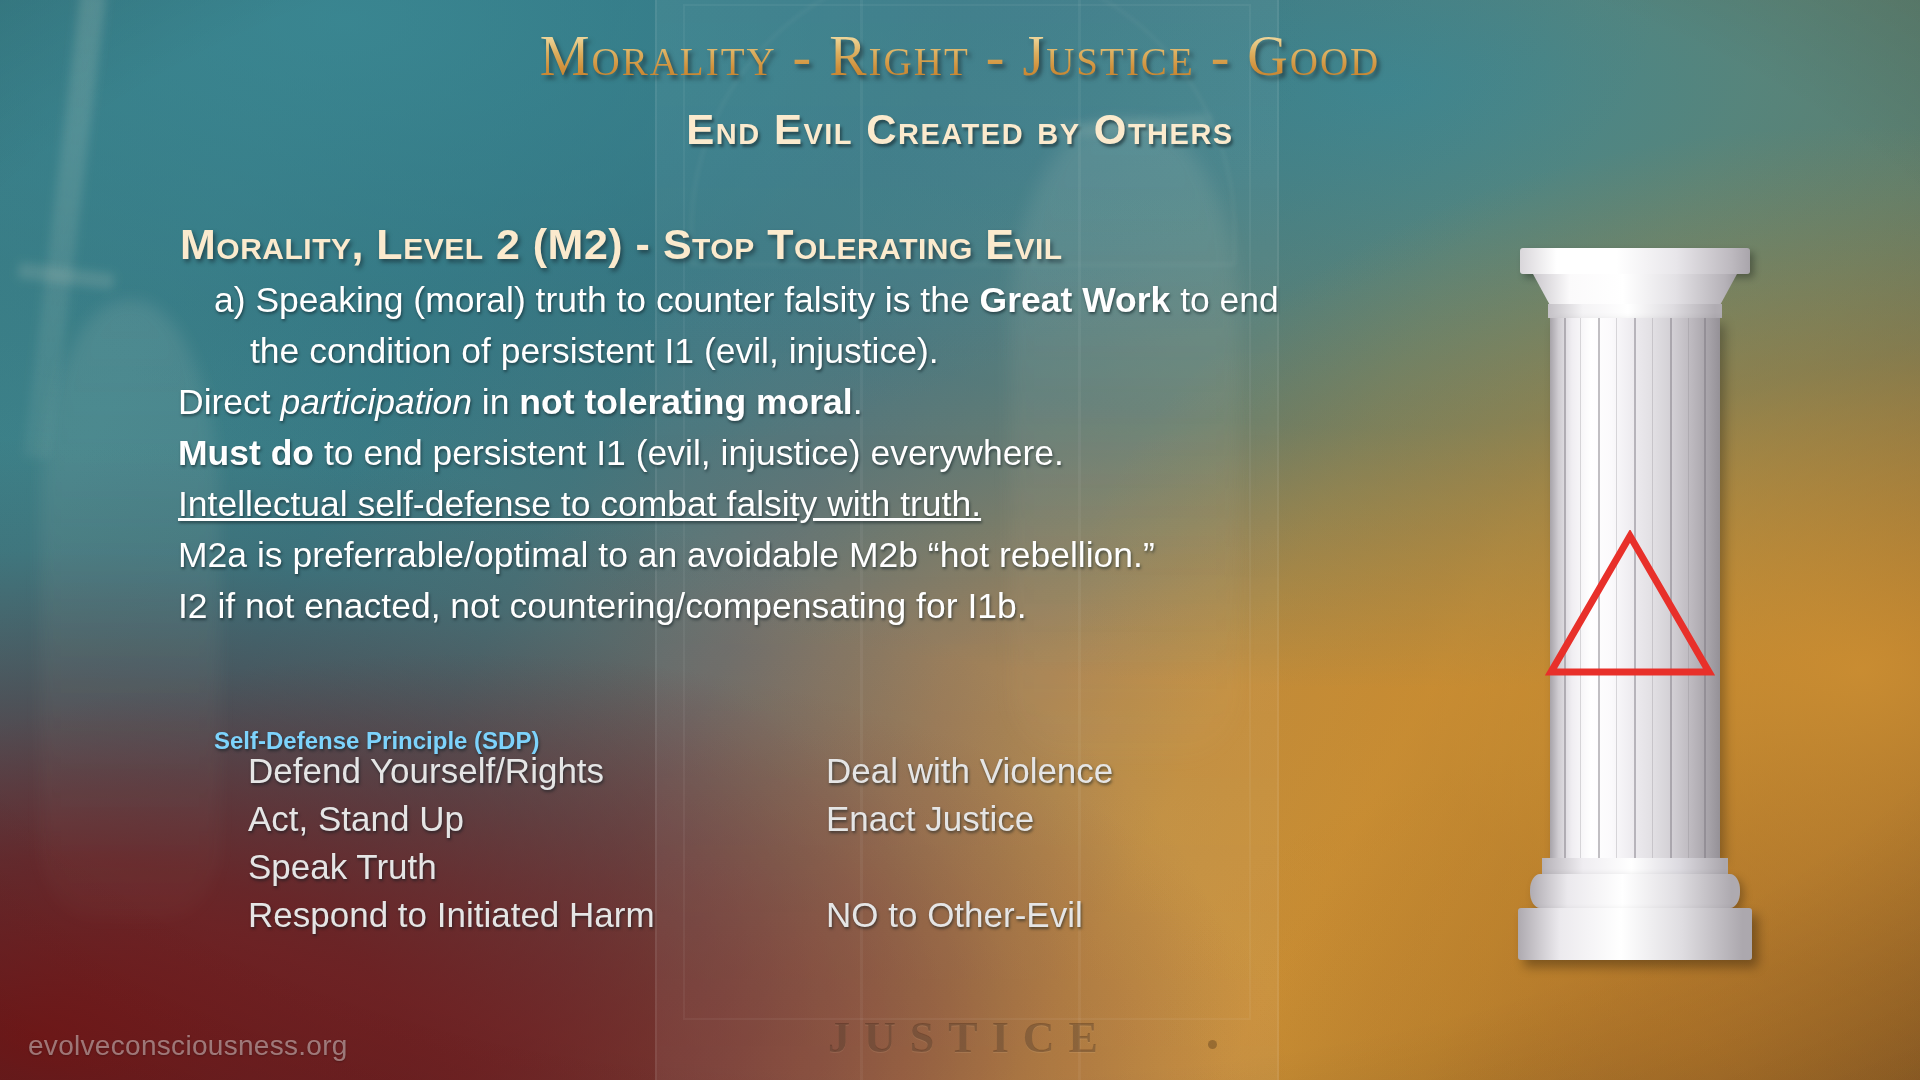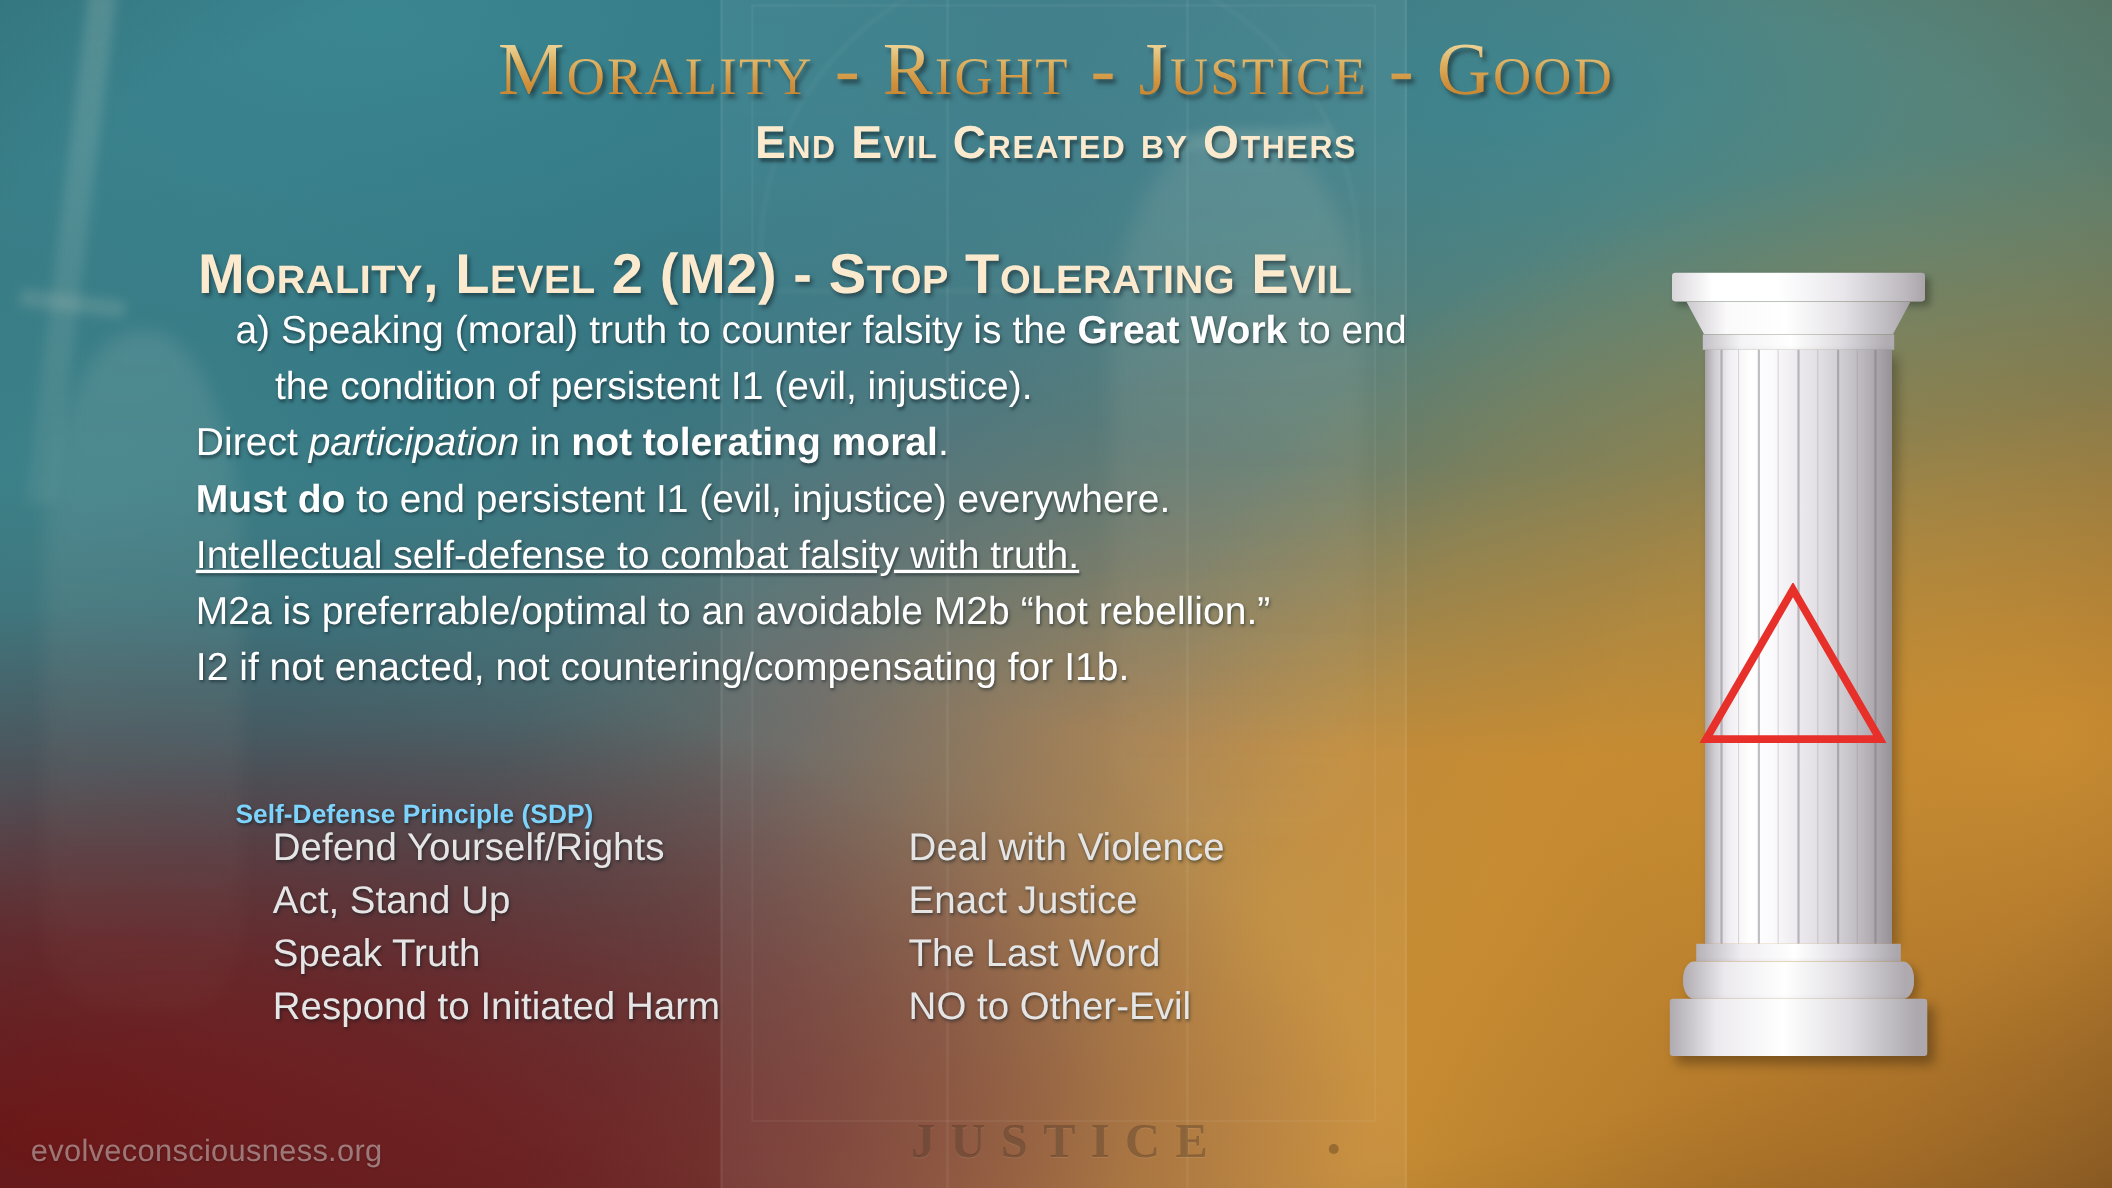--- a/index.html
+++ b/index.html
@@ -102,21 +102,21 @@
   }
   .ghost-justice-dot{
     position:absolute;left:1208px;top:1040px;width:9px;height:9px;border-radius:50%;
     background:rgba(40,20,10,0.28);
   }
 
   
   .title{
     position:absolute;left:0;right:0;top:28px;text-align:center;
     font-family:"Liberation Serif", serif;
-    font-size:68px;line-height:1.0;
+    font-size:56px;line-height:1.0;
     font-weight:400;
     font-variant:small-caps;
     letter-spacing:2px;
     background:linear-gradient(180deg,#f3e2b4 0%,#edd396 18%,#dcae5e 45%,#cf8f3a 72%,#c07f2c 100%);
     -webkit-background-clip:text;background-clip:text;
     color:transparent;-webkit-text-fill-color:transparent;
     filter:drop-shadow(3px 4px 2px rgba(20,30,35,0.55));
     white-space:nowrap;
   }
   .subtitle{
@@ -127,21 +127,21 @@
     font-variant:small-caps;
     letter-spacing:1.5px;
     color:#fbeacd;
     text-shadow:2px 3px 3px rgba(18,32,38,0.55);
     white-space:nowrap;
   }
 
   
   .section-head{
     position:absolute;left:180px;top:222px;
-    font-size:51px;line-height:1.05;font-weight:700;
+    font-size:43px;line-height:1.05;font-weight:700;
     font-variant:small-caps;letter-spacing:0.5px;
     color:#fbeacd;
     text-shadow:2px 3px 4px rgba(16,30,36,0.55);
     white-space:nowrap;
   }
 
   .body-block{
     position:absolute;left:214px;top:275px;width:1320px;
     color:#ffffff;
     font-size:35.5px;
@@ -275,21 +275,20 @@
     <div class="sdp-row">
       <div class="sdp-c1">Defend Yourself/Rights</div>
       <div class="sdp-c2">Deal with Violence</div>
     </div>
     <div class="sdp-row">
       <div class="sdp-c1">Act, Stand Up</div>
       <div class="sdp-c2">Enact Justice</div>
     </div>
     <div class="sdp-row">
       <div class="sdp-c1">Speak Truth</div>
-      <div class="sdp-c2">The Last Word</div>
     </div>
     <div class="sdp-row">
       <div class="sdp-c1">Respond to Initiated Harm</div>
       <div class="sdp-c2">NO to Other-Evil</div>
     </div>
   </div>
 
   <div class="column-wrap">
     <div class="col-abacus"></div>
     <div class="col-echinus"></div>

